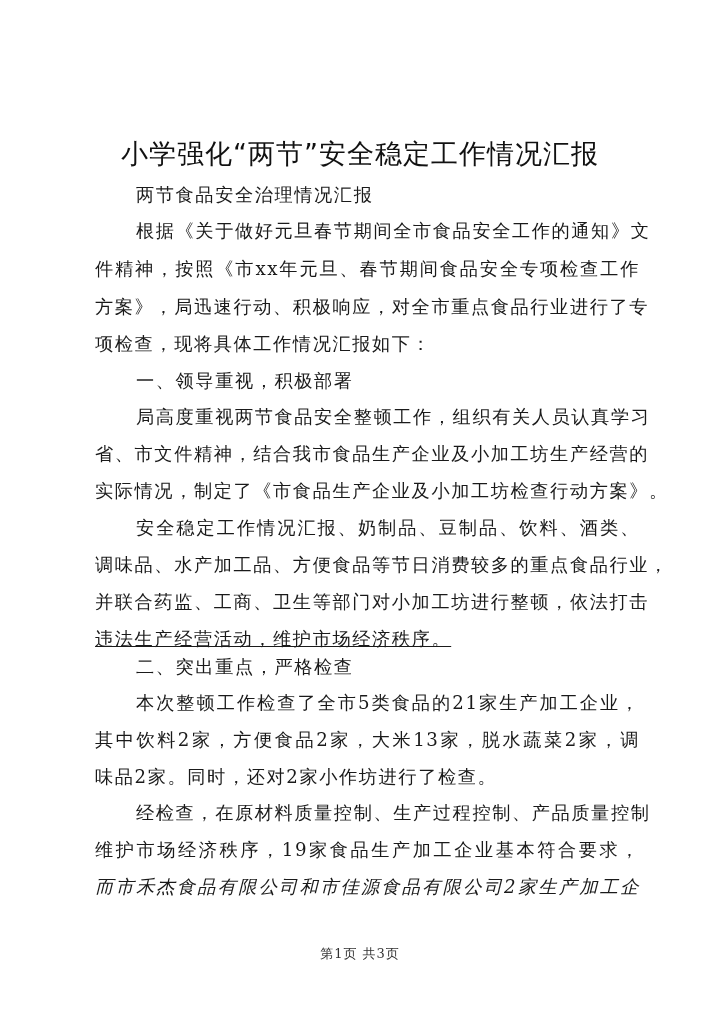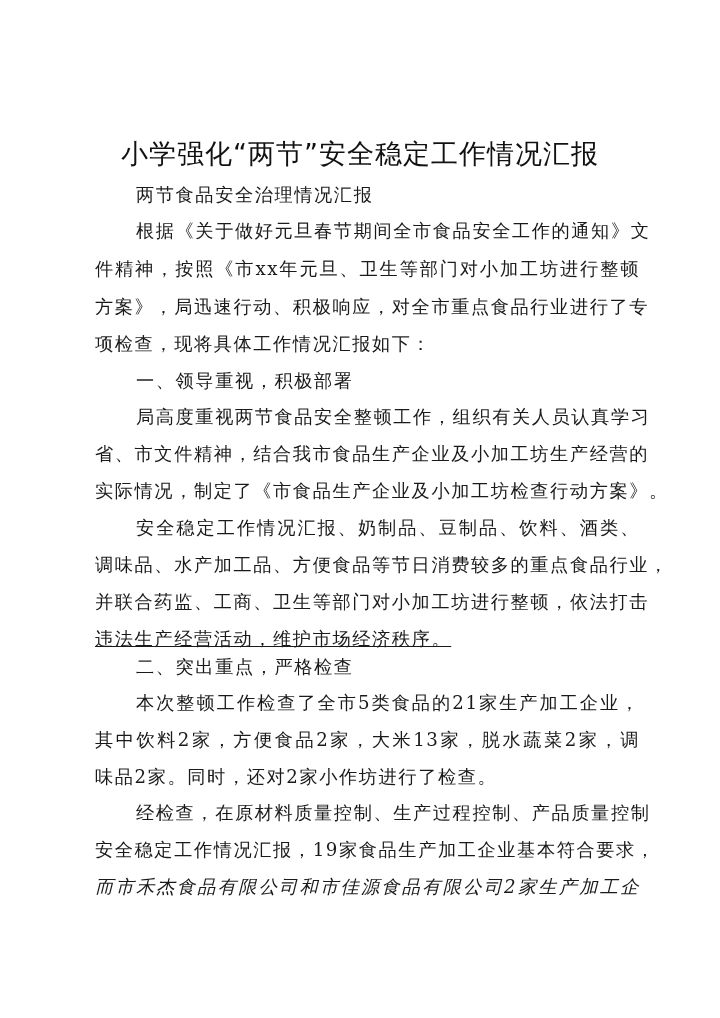--- a/index.html
+++ b/index.html
@@ -33,32 +33,33 @@
     }
   </style>
 </head>
 <body>
 
 <div class="page">
   <div class="title">小学强化“两节”安全稳定工作情况汇报</div>
   <div id="body-lines">
       <div class="line indent noj" style="top: 178px;">两节食品安全治理情况汇报</div>
       <div class="line indent" style="top: 214px;">根据《关于做好元旦春节期间全市食品安全工作的通知》文</div>
-      <div class="line" style="top: 252px;">件精神，按照《市xx年元旦、卫生等部门对小加工坊进行整顿</div>
+      <div class="line" style="top: 252px;">件精神，按照《市xx年元旦、春节期间食品安全专项检查工作</div>
       <div class="line" style="top: 290px;">方案》，局迅速行动、积极响应，对全市重点食品行业进行了专</div>
       <div class="line noj" style="top: 327px;">项检查，现将具体工作情况汇报如下：</div>
       <div class="line indent noj" style="top: 364px;">一、领导重视，积极部署</div>
       <div class="line indent" style="top: 400px;">局高度重视两节食品安全整顿工作，组织有关人员认真学习</div>
       <div class="line" style="top: 437px;">省、市文件精神，结合我市食品生产企业及小加工坊生产经营的</div>
       <div class="line" style="top: 474px;">实际情况，制定了《市食品生产企业及小加工坊检查行动方案》。</div>
       <div class="line indent" style="top: 511px;">安全稳定工作情况汇报、奶制品、豆制品、饮料、酒类、</div>
       <div class="line" style="top: 548px;">调味品、水产加工品、方便食品等节日消费较多的重点食品行业，</div>
       <div class="line" style="top: 585px;">并联合药监、工商、卫生等部门对小加工坊进行整顿，依法打击</div>
       <div class="line noj" style="top: 622px; text-decoration: underline;">违法生产经营活动，维护市场经济秩序。</div>
       <div class="line indent noj" style="top: 650px;">二、突出重点，严格检查</div>
       <div class="line indent" style="top: 686px;">本次整顿工作检查了全市5类食品的21家生产加工企业，</div>
       <div class="line" style="top: 723px;">其中饮料2家，方便食品2家，大米13家，脱水蔬菜2家，调</div>
       <div class="line noj" style="top: 760px;">味品2家。同时，还对2家小作坊进行了检查。</div>
       <div class="line indent" style="top: 796px;">经检查，在原材料质量控制、生产过程控制、产品质量控制</div>
-      <div class="line" style="top: 833px;">安全稳定工作情况汇报，19家食品生产加工企业基本符合要求，</div>
+      <div class="line" style="top: 833px;">维护市场经济秩序，19家食品生产加工企业基本符合要求，</div>
       <div class="line" style="top: 870px; font-style: italic;">而市禾杰食品有限公司和市佳源食品有限公司2家生产加工企</div>
     </div>
+  <div class="footer">第1页 共3页</div>
 </div>
 
 </body></html>

